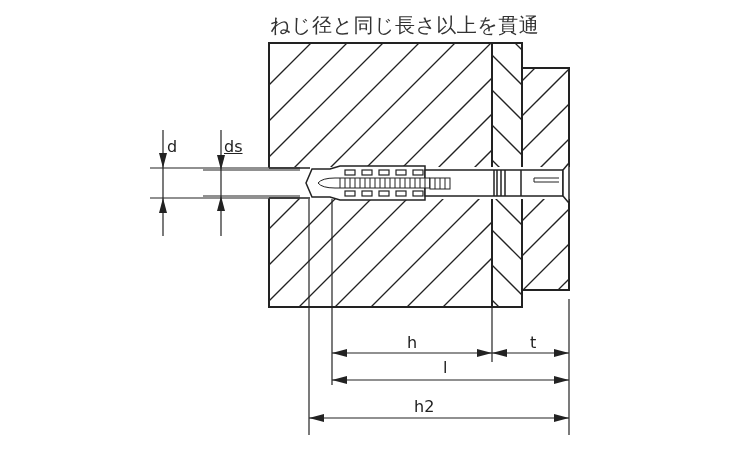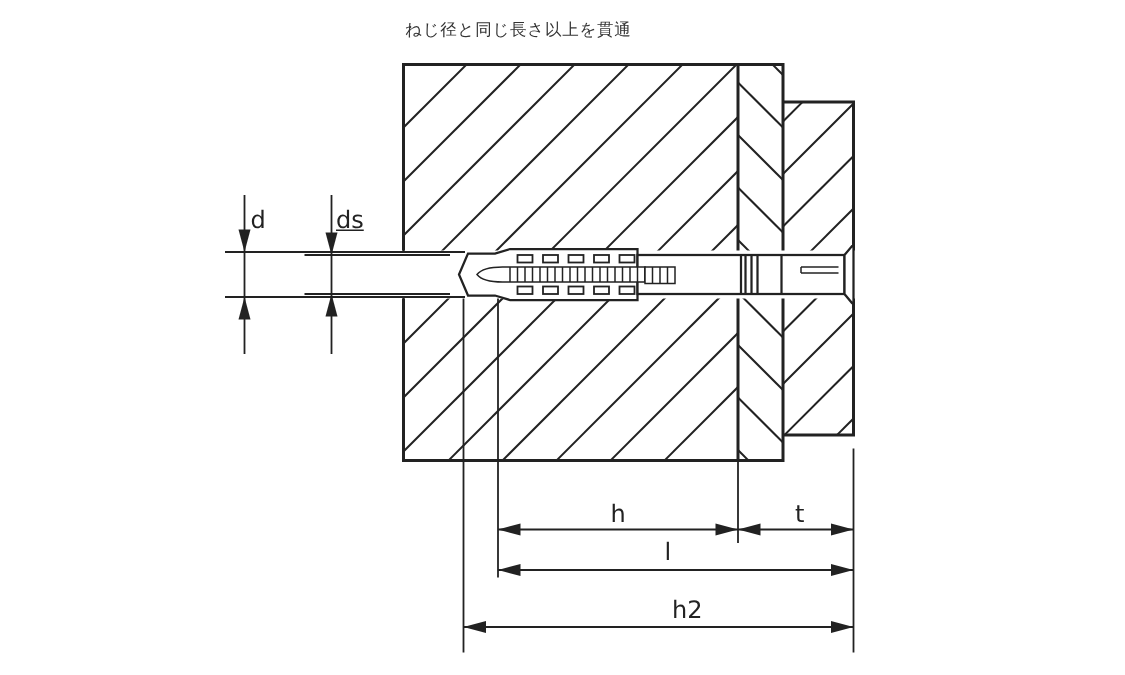--- a/index.html
+++ b/index.html
@@ -1,18 +1,18 @@
 <!DOCTYPE html>
 <html><head>
 <meta charset="utf-8">
 <style>
   html, body { margin: 0; padding: 0; background: #ffffff; }
   body { width: 750px; height: 450px; position: relative; overflow: hidden; font-family: "DejaVu Sans", sans-serif; }
   #stage { position: absolute; left: 0; top: 0; width: 750px; height: 450px; }
-  .title { position: absolute; left: 270px; top: 12px; width: 260px; font-size: 11px; color: #333; letter-spacing: 0.5px; white-space: nowrap; }
+  .title { position: absolute; left: 270px; top: 12px; width: 260px; font-size: 20px; color: #333; letter-spacing: 0.5px; white-space: nowrap; }
   .lbl { position: absolute; font-size: 16px; color: #222; font-family: "DejaVu Sans", sans-serif; }
 </style>
 </head>
 <body>
 
 <div id="stage">
   <div class="title">ねじ径と同じ長さ以上を貫通</div>
 
   <svg width="750" height="450" viewBox="0 0 750 450" style="position:absolute;left:0;top:0">
     <defs>
@@ -171,14 +171,14 @@
       <polygon points="309,418 324,414 324,422"></polygon>
       <polygon points="569,418 554,414 554,422"></polygon>
     </g>
   </svg>
 
   <div class="lbl" style="left:167px;top:137px;">d</div>
   <div class="lbl" style="left:224px;top:137px;text-decoration:underline;">ds</div>
   <div class="lbl" style="left:407px;top:333px;">h</div>
   <div class="lbl" style="left:530px;top:333px;">t</div>
   <div class="lbl" style="left:443px;top:358px;">l</div>
-  <div class="lbl" style="left:448px;top:397px;">h2</div>
+  <div class="lbl" style="left:414px;top:397px;">h2</div>
 </div>
 
 </body></html>

